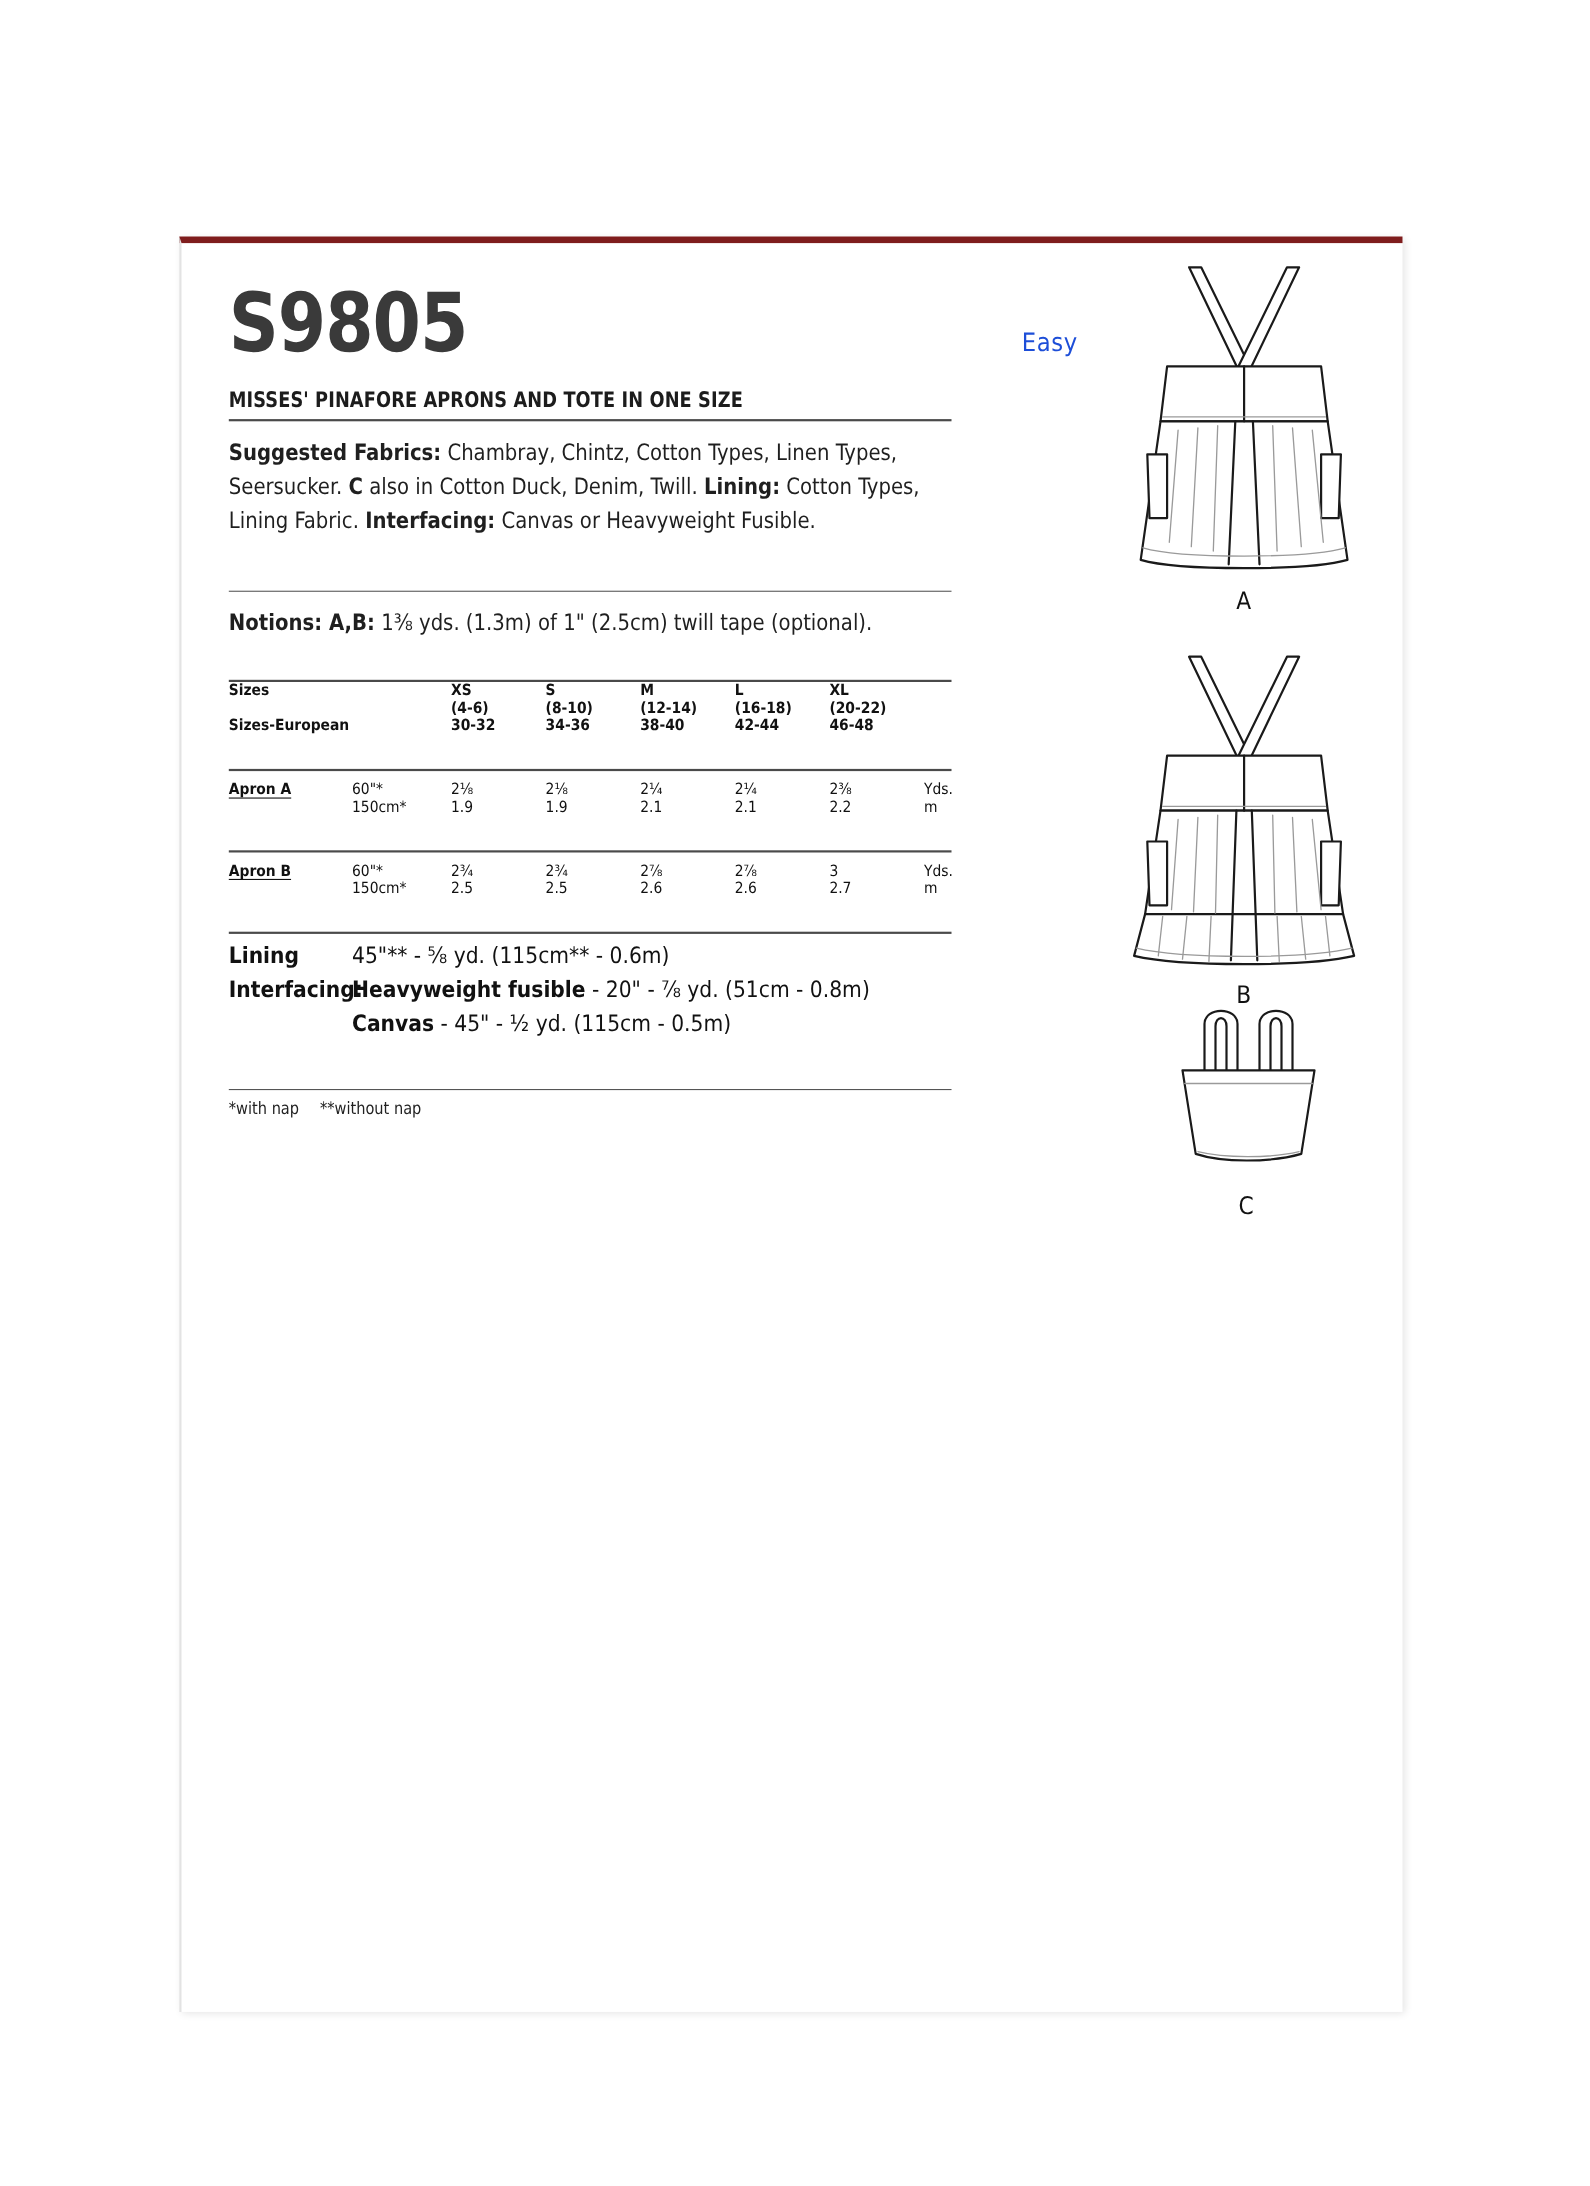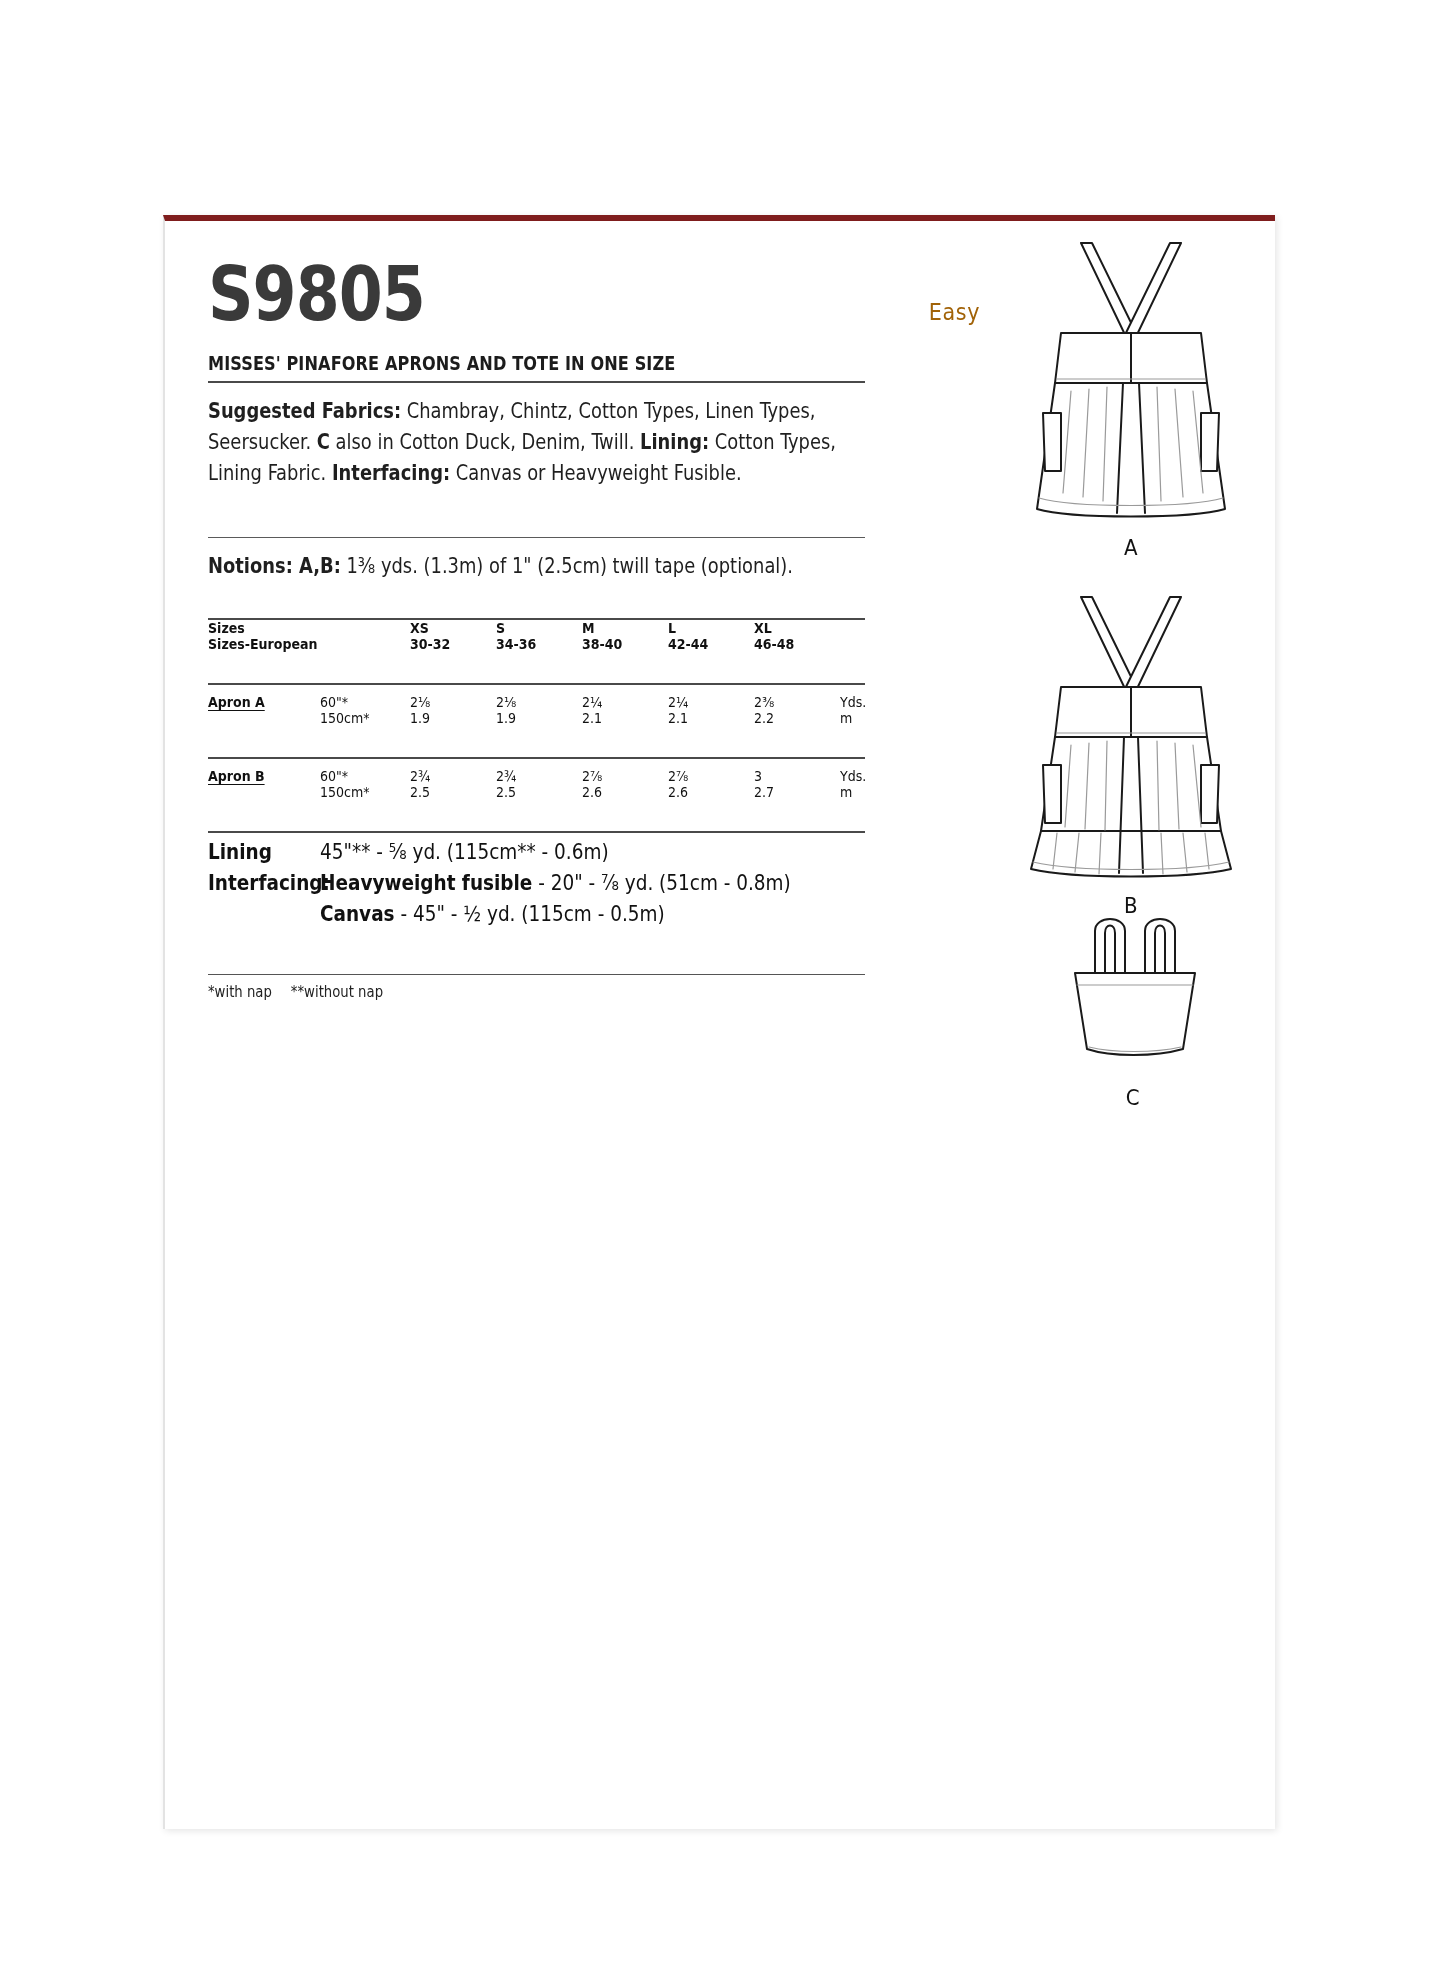--- a/index.html
+++ b/index.html
@@ -191,21 +191,21 @@
     left: 700px;
     top: 0;
     width: 410px;
   }
   .difficulty {
     position: absolute;
     right: 295px;
     top: 78px;
     font-family: "Liberation Sans Narrow", "DejaVu Sans Condensed", "Liberation Sans", sans-serif;
     font-size: 23px;
-    color: #a16207;
+    color: #1d4ed8;
     letter-spacing: 0.6px;
   }
   .illo {
     position: absolute;
     text-align: center;
   }
   .illo svg { display: block; }
   .illo-letter {
     font-family: "Liberation Sans Narrow", "DejaVu Sans Condensed", "Liberation Sans", sans-serif;
     font-size: 22px;
@@ -252,20 +252,30 @@
         </colgroup>
         <tbody>
           <tr class="hdr-row">
             <td>Sizes</td>
             <td></td>
             <td>XS</td>
             <td>S</td>
             <td>M</td>
             <td>L</td>
             <td>XL</td>
+            <td></td>
+          </tr>
+          <tr class="hdr-row2">
+            <td></td>
+            <td></td>
+            <td>(4-6)</td>
+            <td>(8-10)</td>
+            <td>(12-14)</td>
+            <td>(16-18)</td>
+            <td>(20-22)</td>
             <td></td>
           </tr>
           <tr class="hdr-row3">
             <td>Sizes-European</td>
             <td></td>
             <td>30-32</td>
             <td>34-36</td>
             <td>38-40</td>
             <td>42-44</td>
             <td>46-48</td>

